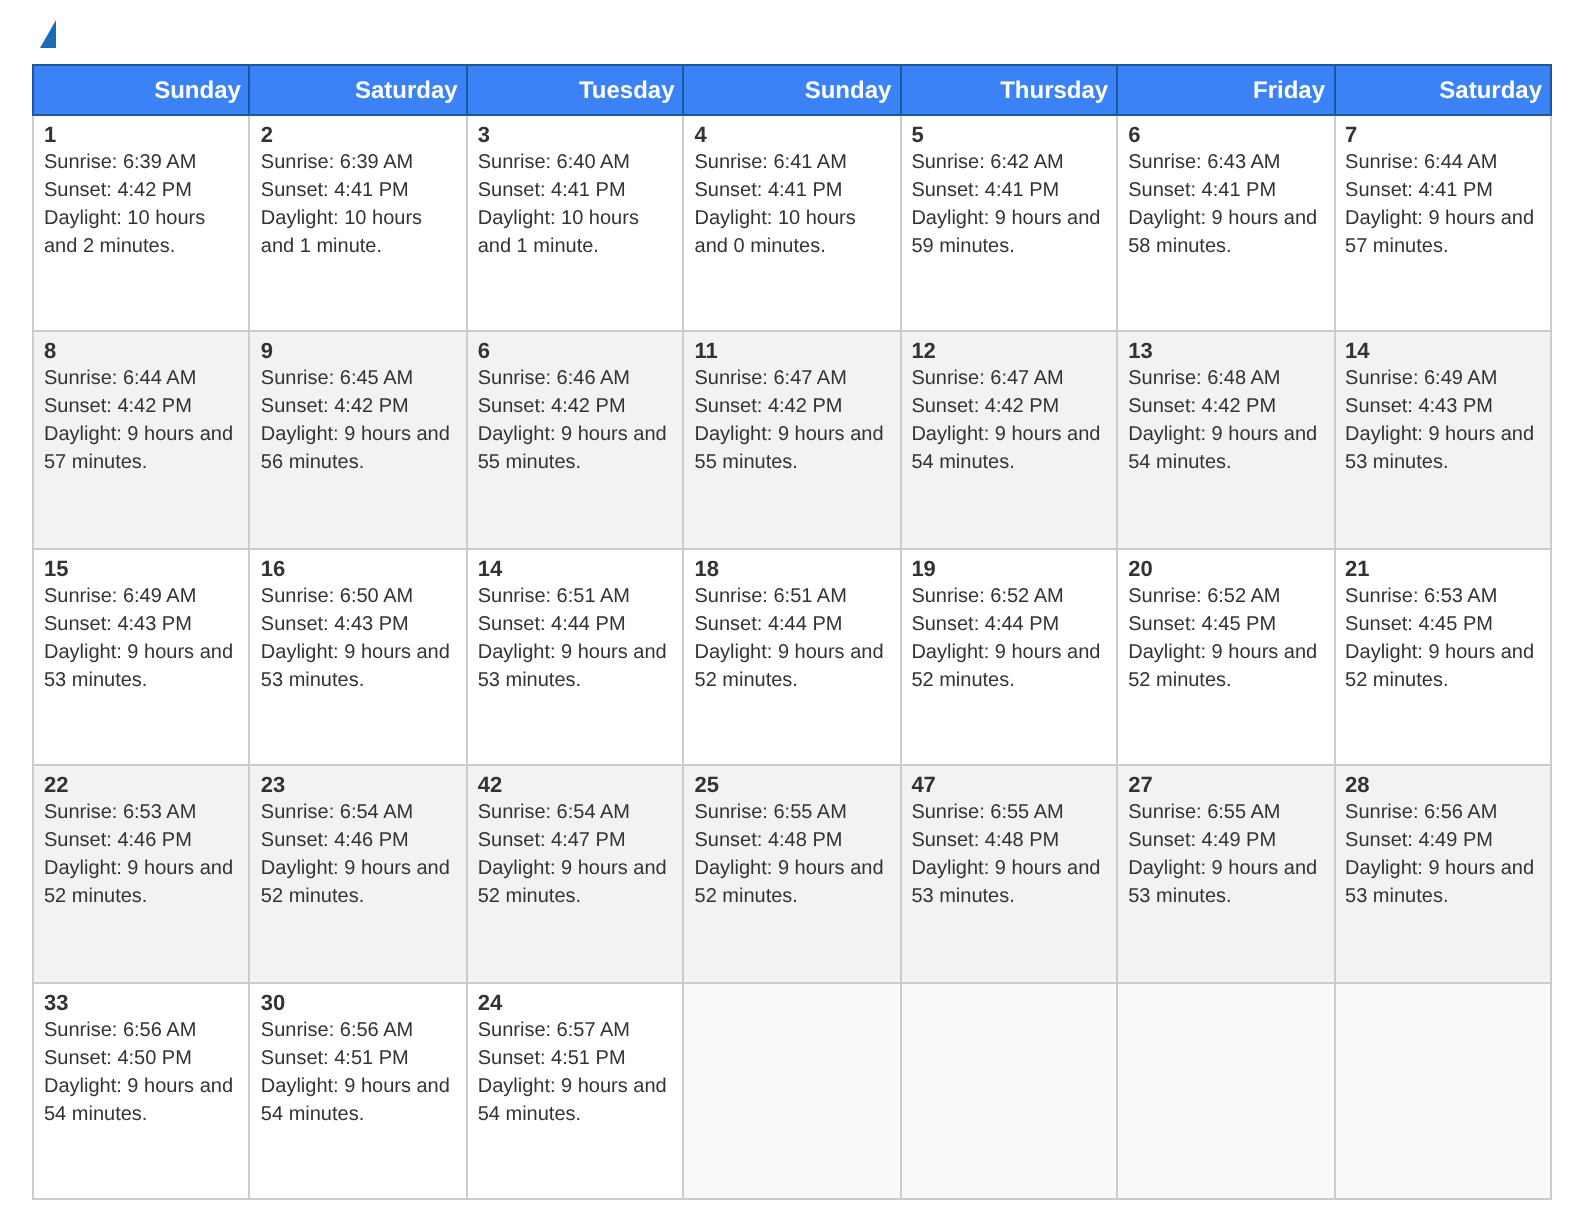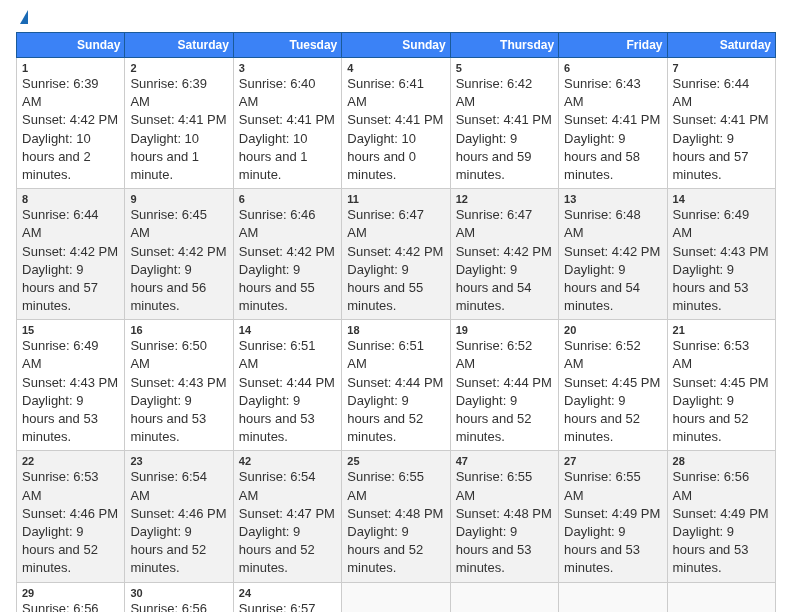--- a/index.html
+++ b/index.html
@@ -93,21 +93,21 @@
     .calendar tr:nth-child(even) td {
       background-color: #f2f2f2;
     }
     .day-num {
       font-size: 11px;
       font-weight: bold;
       display: block;
       margin-bottom: 1px;
     }
     .day-info {
-      font-size: 13px;
+      font-size: 10px;
       line-height: 1.4;
       color: #333;
     }
     .empty-cell {
       background: #f9f9f9 !important;
     }
   </style>
 </head>
 <body>
 
@@ -254,21 +254,21 @@
             <span class="day-num">27</span>
             <div class="day-info">Sunrise: 6:55 AM<br>Sunset: 4:49 PM<br>Daylight: 9 hours and 53 minutes.</div>
           </td>
           <td>
             <span class="day-num">28</span>
             <div class="day-info">Sunrise: 6:56 AM<br>Sunset: 4:49 PM<br>Daylight: 9 hours and 53 minutes.</div>
           </td>
         </tr>
         <tr>
           <td>
-            <span class="day-num">29</span>
+            <span class="day-num">33</span>
             <div class="day-info">Sunrise: 6:56 AM<br>Sunset: 4:50 PM<br>Daylight: 9 hours and 54 minutes.</div>
           </td>
           <td>
             <span class="day-num">30</span>
             <div class="day-info">Sunrise: 6:56 AM<br>Sunset: 4:51 PM<br>Daylight: 9 hours and 54 minutes.</div>
           </td>
           <td>
             <span class="day-num">24</span>
             <div class="day-info">Sunrise: 6:57 AM<br>Sunset: 4:51 PM<br>Daylight: 9 hours and 54 minutes.</div>
           </td>

